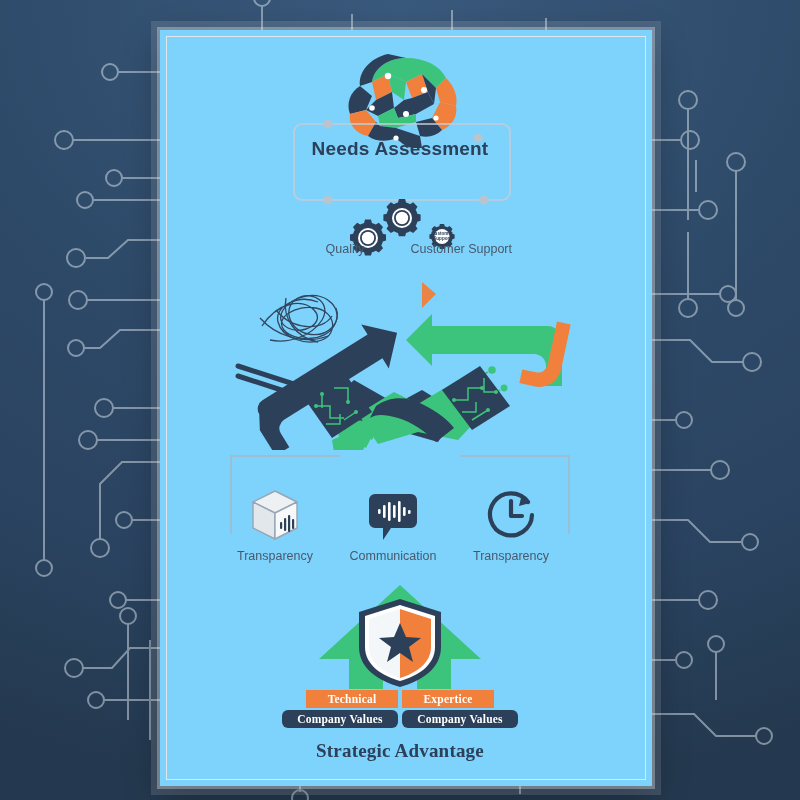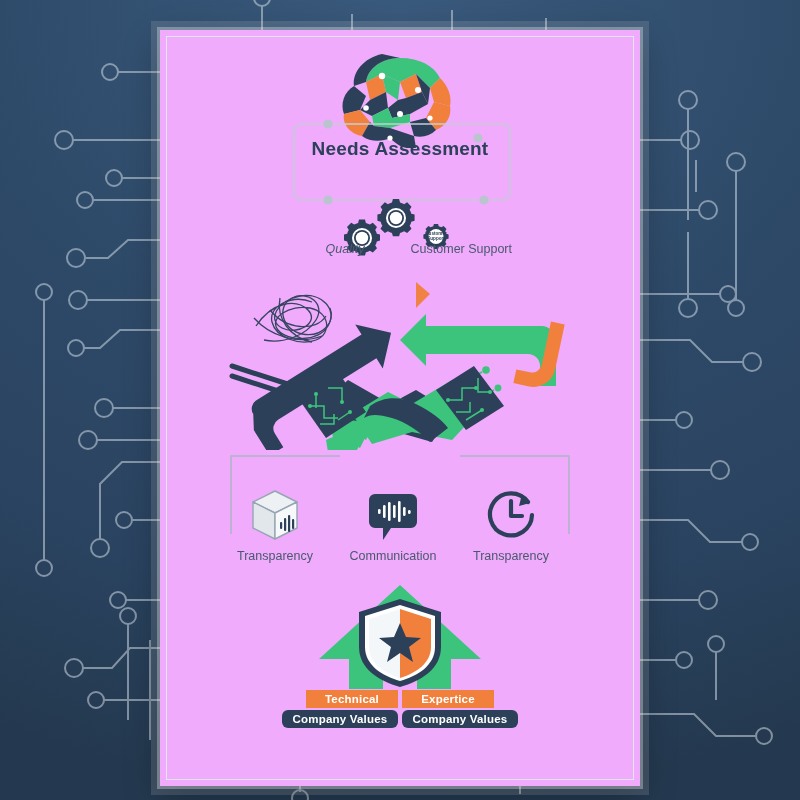--- a/index.html
+++ b/index.html
@@ -14,57 +14,58 @@
   
   .bg{
     position:absolute;inset:0;
     background:radial-gradient(120% 100% at 50% 0%, #3a5a7d 0%, #2e4a69 45%, #2a4360 75%, #24394f 100%);
   }
   .bg-circuit{position:absolute;inset:0;}
 
   
   .card{
     position:absolute;left:160px;top:30px;width:480px;height:756px;
-    background:#f0abfc;
+    background:#7dd3fc;
     box-shadow:0 0 0 3px rgba(255,255,255,.30), 0 0 0 9px rgba(255,255,255,.12), 0 10px 34px rgba(0,0,0,.30);
+    padding-left:12px;
   }
   .card-inner-border{
     position:absolute;left:6px;top:6px;right:6px;bottom:6px;
     border:1px solid #dfe6ec;pointer-events:none;
   }
   .title-lg{
     font-size:19px;font-weight:700;color:#2d4059;letter-spacing:.2px;
   }
   .cap{font-size:12.5px;color:#49596d;line-height:1.18;}
 
   
   .brain{position:absolute;left:50%;top:22px;transform:translateX(-50%);}
   .na-bracket{position:absolute;left:128px;top:88px;width:228px;height:88px;}
   .na-label{position:absolute;left:0;top:108px;width:480px;text-align:center;}
 
   
   .gears{position:absolute;left:50%;top:160px;transform:translateX(-50%);}
   .gear-caps{position:absolute;left:0;top:212px;width:480px;}
-  .gear-caps .g1{position:absolute;left:140px;top:0;width:90px;text-align:center;font-style:italic;}
+  .gear-caps .g1{position:absolute;left:140px;top:0;width:90px;text-align:center;}
   .gear-caps .g2{position:absolute;left:242px;top:0;width:110px;text-align:right;}
 
   
   .hands{position:absolute;left:50%;top:250px;transform:translateX(-50%);}
 
   
   .pa-wrap{position:absolute;left:0;top:415px;width:480px;height:140px;}
   .pa-bracket{position:absolute;left:70px;top:10px;width:340px;height:80px;}
   .pa-title{position:absolute;left:0;top:2px;width:480px;text-align:center;}
   .pa-items{position:absolute;left:56px;top:42px;width:368px;display:flex;justify-content:flex-start;}
   .pa-item{width:118px;text-align:center;}
   .pa-icon{height:56px;display:flex;align-items:center;justify-content:center;}
   .pa-cap{margin-top:6px;font-size:12.5px;color:#49596d;}
 
   
-  .sa-wrap{position:absolute;left:0;top:555px;width:480px;height:185px;}
+  .sa-wrap{position:absolute;left:0;top:555px;width:480px;height:185px;font-family:Liberation Serif, serif;}
   .sa-art{position:absolute;left:50%;top:0;transform:translateX(-50%);}
   .tags{position:absolute;left:0;top:105px;width:480px;}
   .tag-row{display:flex;justify-content:center;gap:4px;}
   .tag-row.r1{margin-bottom:2px;}
   .tag{
     font-size:11.5px;font-weight:700;color:#ffffff;
     padding:3px 0;text-align:center;letter-spacing:.2px;
   }
   .tag.orange{background:#f0803c;width:92px;}
   .tag.navy{background:#2d4059;width:116px;border-radius:6px;}
@@ -403,16 +404,19 @@
         <div class="tag-row r1">
           <div class="tag orange">Technical</div>
           <div class="tag orange">Expertice</div>
         </div>
         <div class="tag-row r2">
           <div class="tag navy">Company Values</div>
           <div class="tag navy">Company Values</div>
         </div>
       </div>
 
+      <div class="sa-title">
+        <span class="title-lg">Strategic Advantage</span>
+      </div>
     </div>
 
   </div>
 </div>
 
 </body></html>

